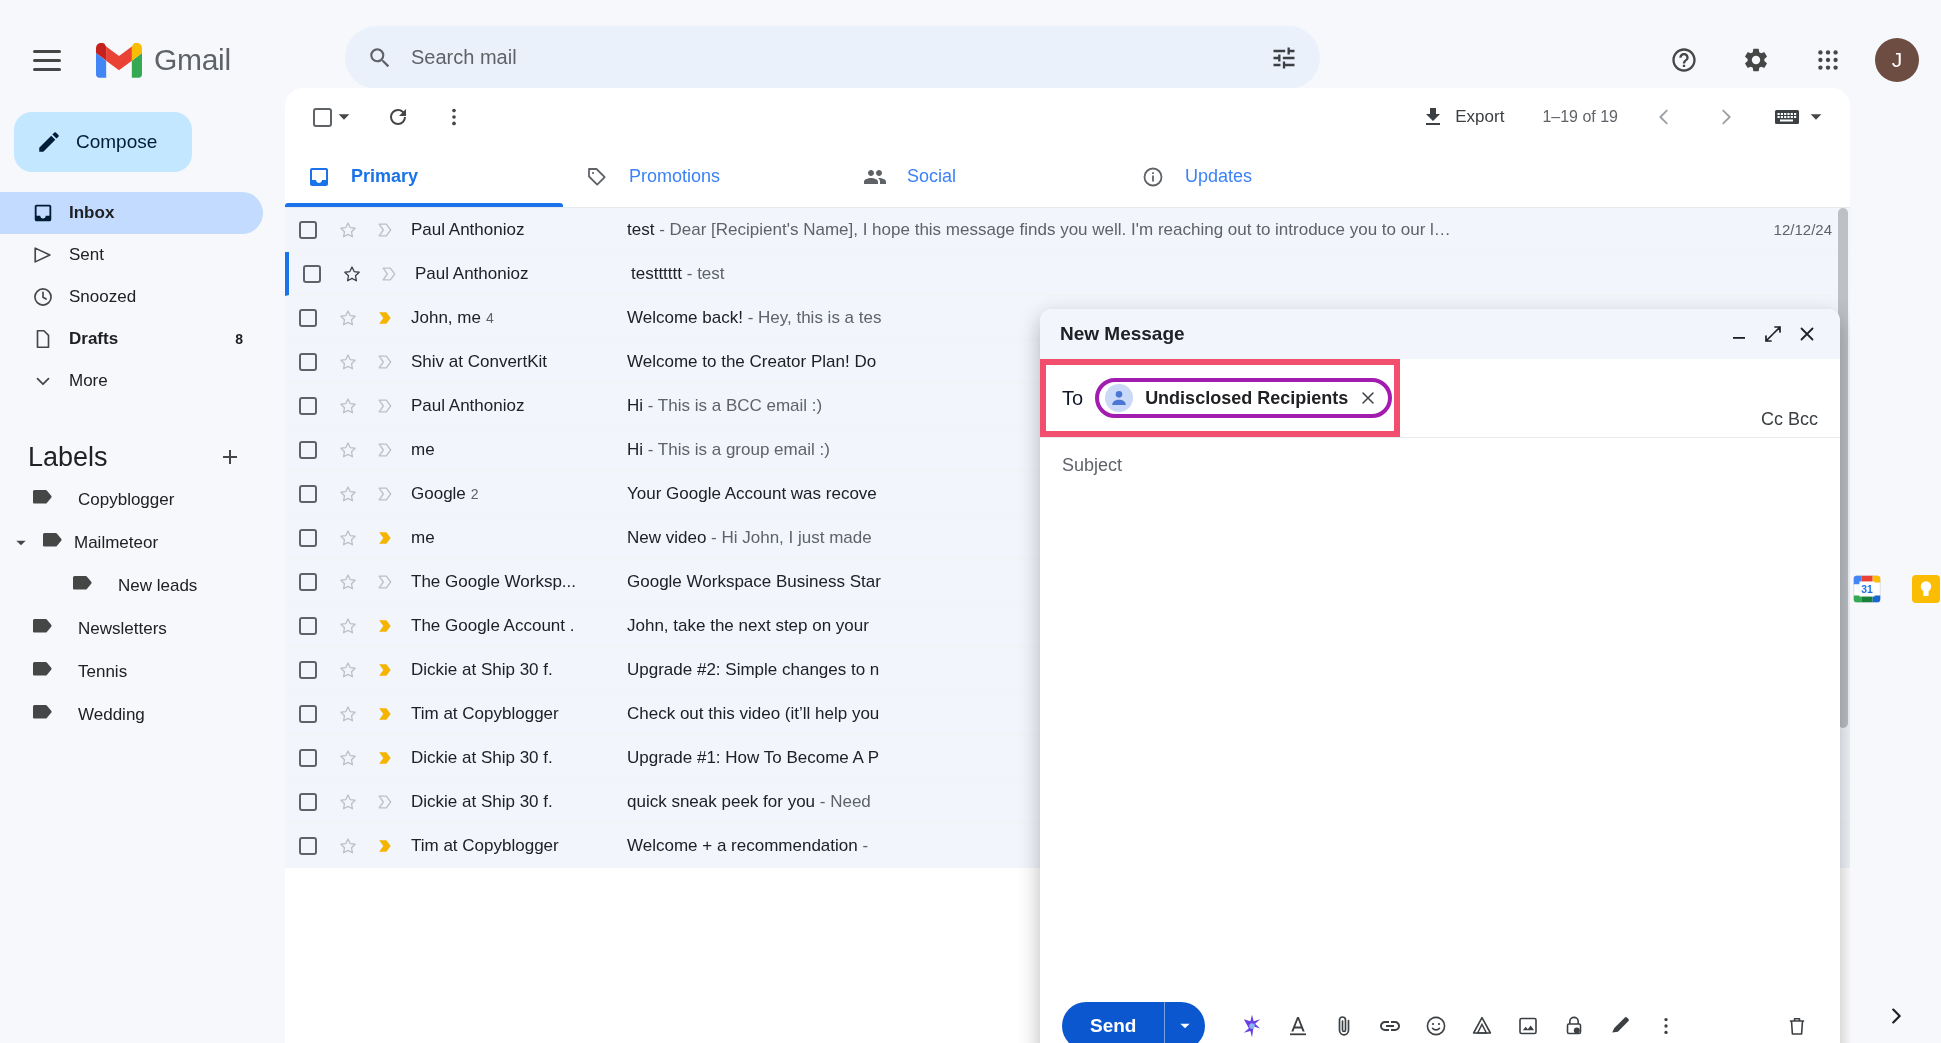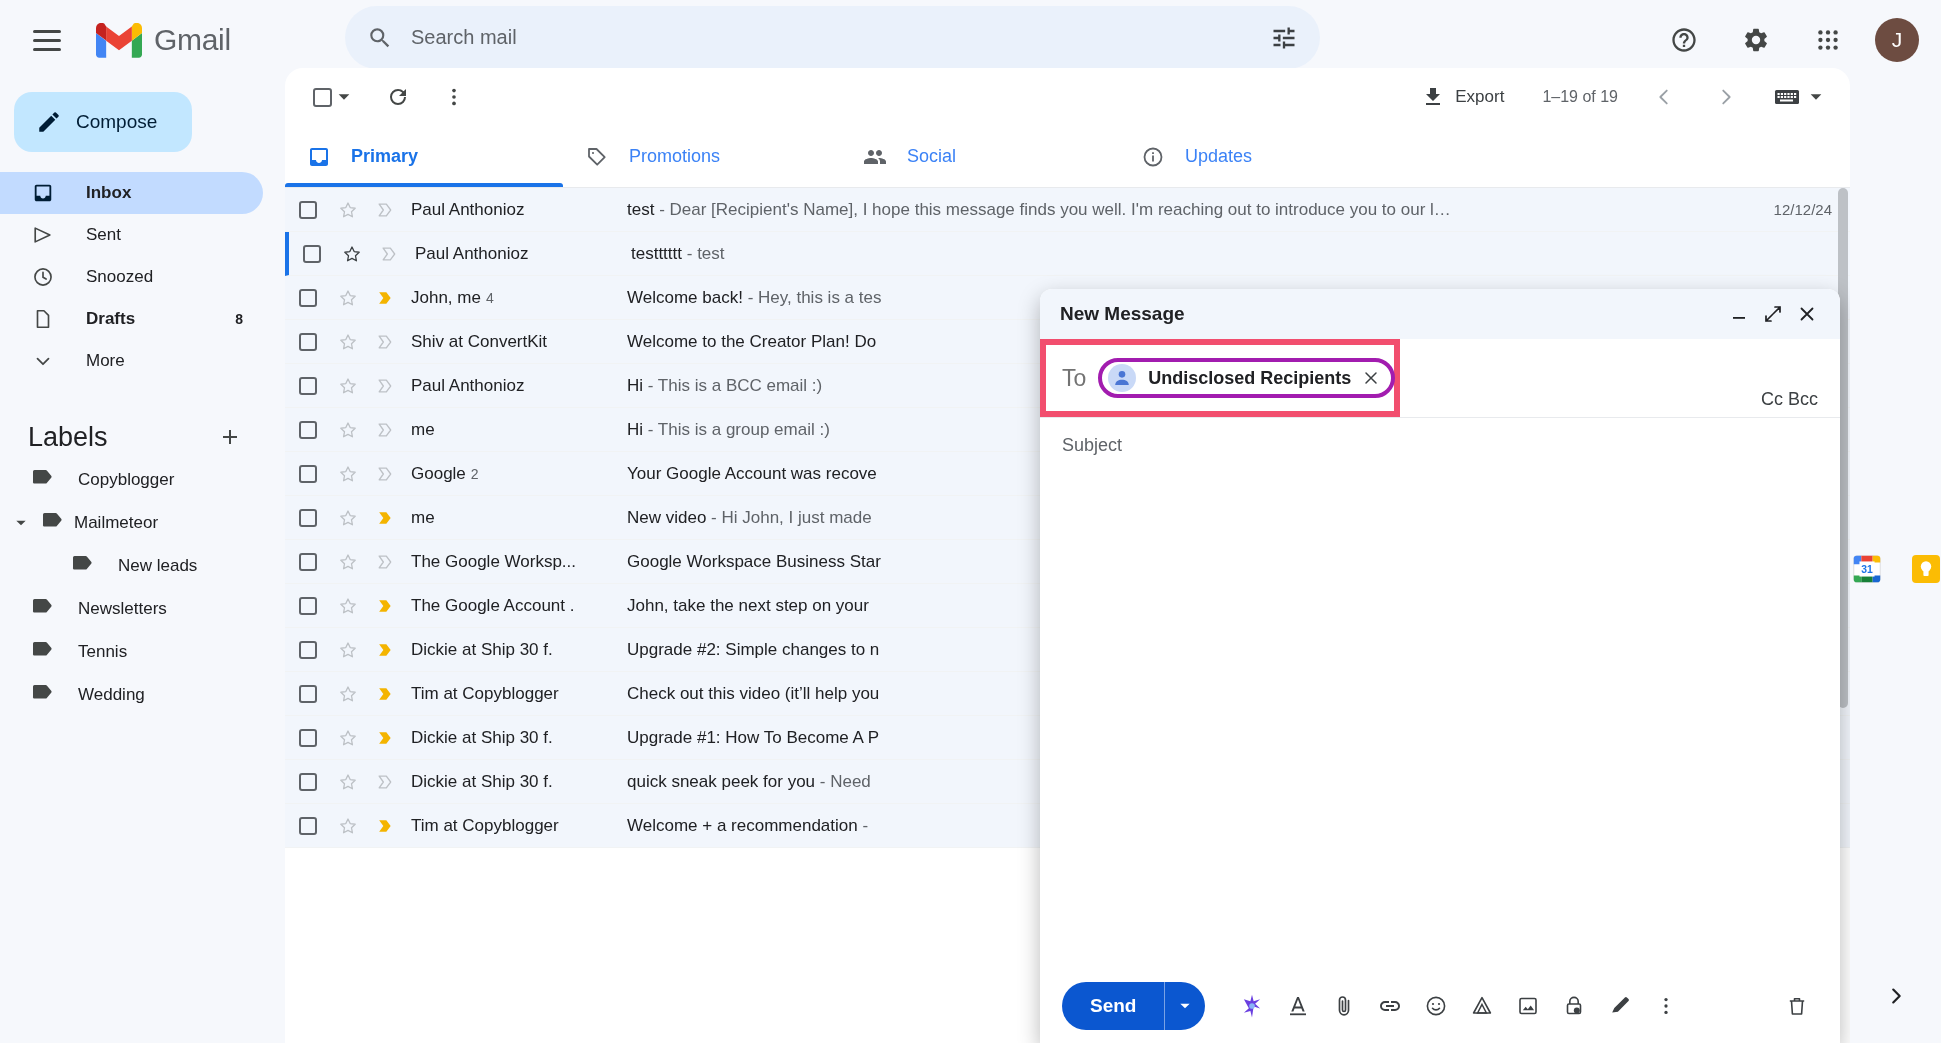--- a/index.html
+++ b/index.html
@@ -3,21 +3,21 @@
 <meta charset="utf-8">
 <style>
   * { box-sizing: border-box; margin: 0; padding: 0; }
   html, body {
     width: 1941px; height: 1043px;
     background: #f6f8fc;
     font-family: "Liberation Sans", sans-serif;
     overflow: hidden;
     -webkit-font-smoothing: antialiased;
   }
-  .app { position: relative; width: 1941px; height: 935px; }
+  .app { position: relative; width: 1941px; height: 935px; margin-top: 20px; }
 
   
   .topbar { position: absolute; top: 0; left: 0; width: 1941px; height: 80px; display: flex; align-items: center; }
   .hamburger { width: 58px; height: 58px; margin-left: 18px; display: flex; flex-direction: column; align-items: center; justify-content: center; gap: 6px; border-radius: 50%; cursor: pointer; }
   .hamburger span { display: block; width: 28px; height: 3px; background: #444746; border-radius: 2px; }
   .brand { display: flex; align-items: center; gap: 12px; margin-left: 20px; }
   .gmail-m { width: 46px; height: 35px; }
   .brand-name { font-size: 30px; color: #5f6368; letter-spacing: -0.3px; }
 
   .searchwrap { position: absolute; left: 345px; top: 6px; width: 975px; height: 63px;
@@ -30,21 +30,21 @@
   .avatar { width: 44px; height: 44px; border-radius: 50%; background: #6d4c41; color: #fff; display: flex; align-items: center; justify-content: center; font-size: 21px; cursor: pointer; }
 
   
   .leftnav { position: absolute; left: 0; top: 80px; width: 285px; height: 963px; }
   .compose-btn { margin: 12px 0 0 14px; width: 178px; height: 60px; background: #c2e7ff; border-radius: 18px;
     display: flex; align-items: center; gap: 14px; padding-left: 22px; cursor: pointer; }
   .compose-label { font-size: 19px; color: #001d35; }
 
   .navlist { margin-top: 20px; }
   .navitem { height: 42px; display: flex; align-items: center; padding-left: 32px; padding-right: 20px;
-    border-radius: 0 21px 21px 0; margin-right: 22px; cursor: pointer; gap: 32px; font-size: 17px; color: #202124; }
+    border-radius: 0 21px 21px 0; margin-right: 22px; cursor: pointer; gap: 15px; font-size: 17px; color: #202124; }
   .navitem.active { background: #c2dbff; font-weight: bold; }
   .navitem .ni-icon { width: 22px; height: 22px; display: flex; align-items: center; justify-content: center; flex: 0 0 22px; }
   .navitem .ni-label { flex: 1; }
   .navitem .ni-count { font-size: 14px; color: #202124; font-weight: bold; }
 
   .labels-header { margin-top: 34px; height: 42px; display: flex; align-items: center; padding-left: 28px; padding-right: 40px; }
   .labels-title { font-size: 27px; color: #202124; flex: 1; }
   .plus-btn { width: 30px; height: 30px; display: flex; align-items: center; justify-content: center; cursor: pointer; border-radius: 50%; }
 
   .labelitem { height: 43px; display: flex; align-items: center; padding-left: 32px; padding-right: 20px;
@@ -96,21 +96,21 @@
   .compose { position: absolute; left: 1040px; top: 289px; width: 800px; height: 754px;
     background: #fff; border-radius: 12px 12px 0 0; box-shadow: 0 8px 22px rgba(0,0,0,0.28); display: flex; flex-direction: column; }
   .c-header { height: 50px; background: #f2f6fc; border-radius: 12px 12px 0 0; display: flex; align-items: center; padding: 0 16px 0 20px; }
   .c-title { flex: 1; font-size: 19px; color: #202124; font-weight: bold; }
   .c-hicon { width: 34px; height: 34px; display: flex; align-items: center; justify-content: center; cursor: pointer; border-radius: 50%; }
 
   .to-highlight { position: absolute; left: 0px; top: 50px; width: 360px; height: 78px;
     border: 6px solid #f24e6e; background: #fff; box-sizing: border-box; }
 
   .c-torow { height: 78px; display: flex; align-items: center; padding: 0 20px 0 22px; position: relative; }
-  .to-label { font-size: 23px; color: #737373; margin-right: 12px; }
+  .to-label { font-size: 20px; color: #0f172a; margin-right: 12px; }
   .chip { display: flex; align-items: center; gap: 12px; height: 40px; border: 4px solid #a21caf; border-radius: 20px; padding: 0 12px 0 6px; background: #fff; }
   .chip-av { width: 28px; height: 28px; border-radius: 50%; background: #c9d9f7; display: flex; align-items: center; justify-content: center; }
   .chip-name { font-size: 18px; color: #202124; font-weight: bold; }
   .chip-x { cursor: pointer; display: flex; align-items: center; }
   .ccbcc { position: absolute; right: 22px; top: 50px; font-size: 18px; color: #3c4043; cursor: pointer; }
 
   .c-subject { height: 56px; border-top: 1px solid #e8eaed; display: flex; align-items: center; padding: 0 22px; }
   .c-subject input { border: none; outline: none; width: 100%; font-size: 18px; color: #202124; font-family: "Liberation Sans", sans-serif; }
   .c-subject input::placeholder { color: #5f6368; }
   .c-body { flex: 1; padding: 14px 22px; font-size: 17px; color: #202124; outline: none; }

